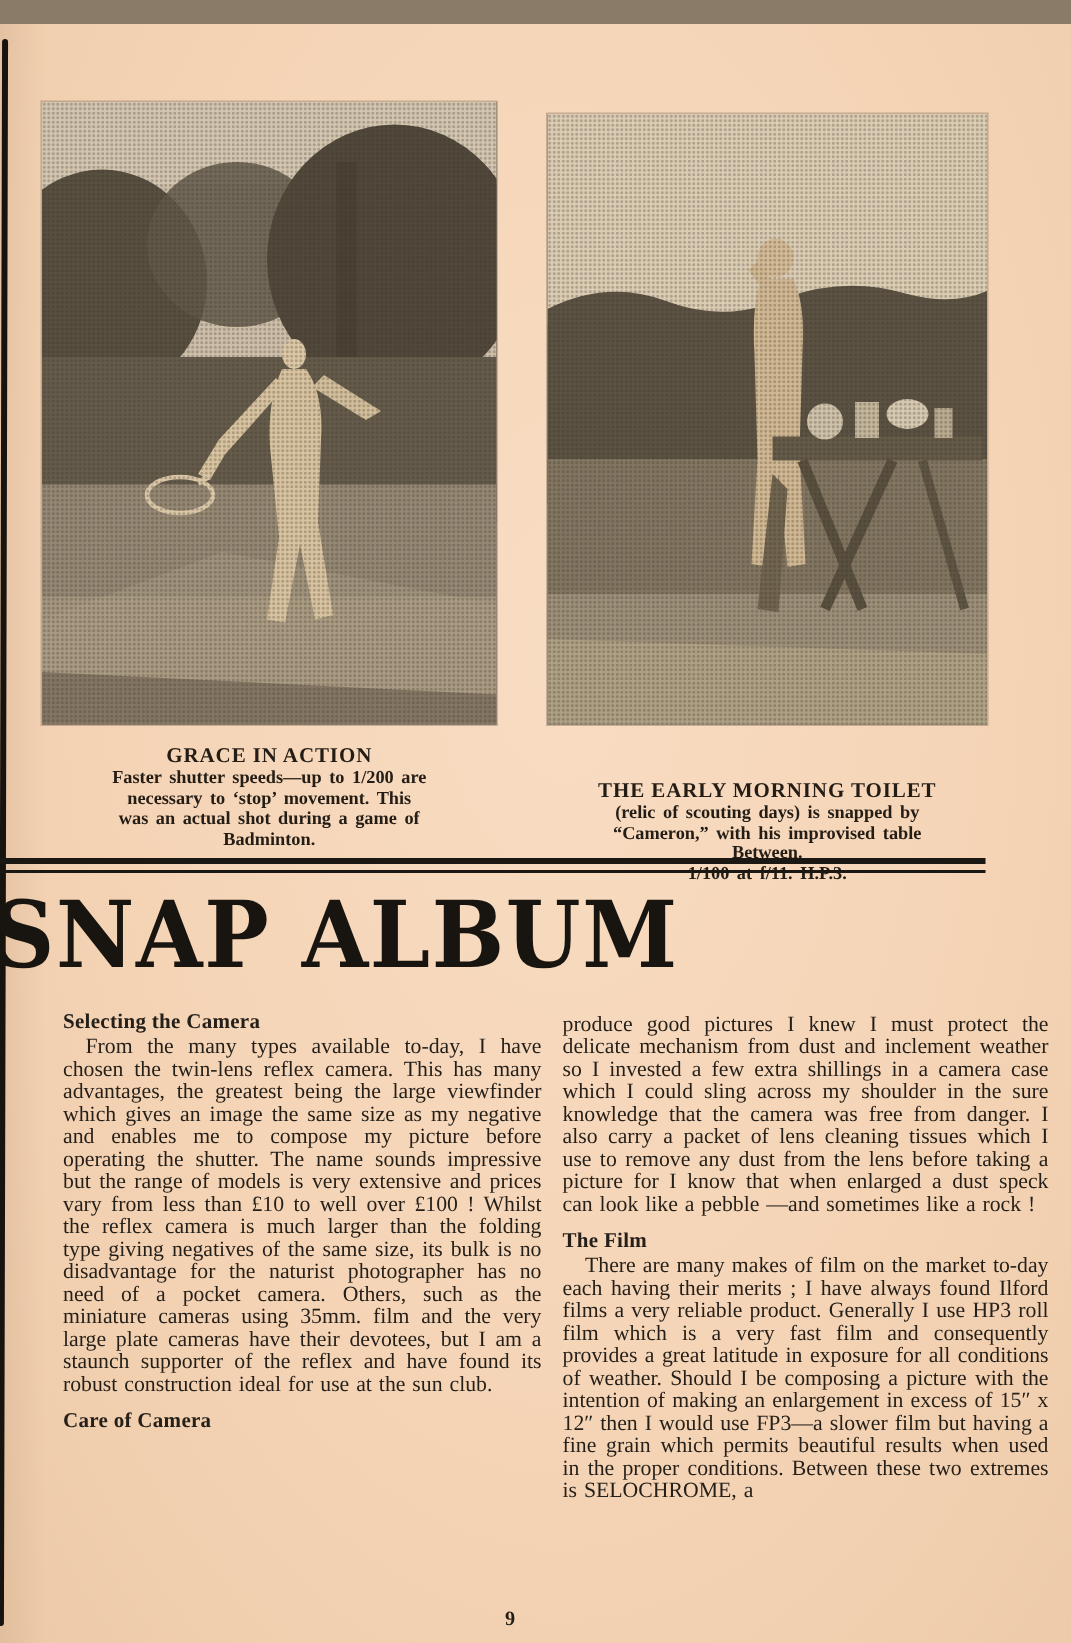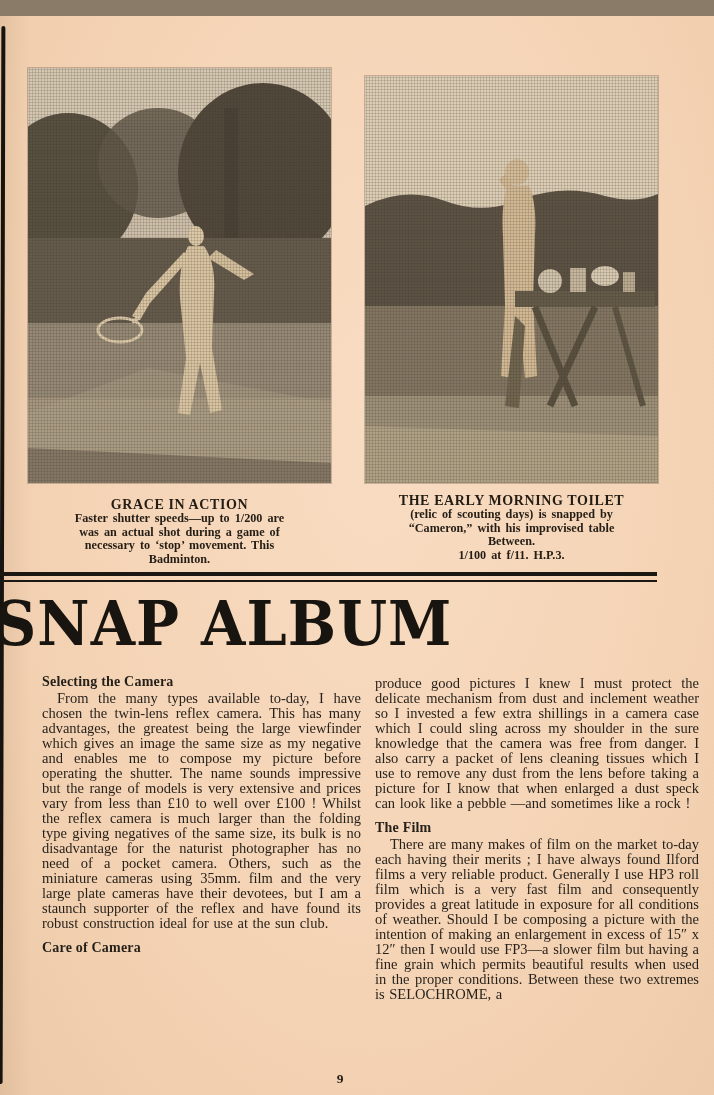--- a/index.html
+++ b/index.html
@@ -38,21 +38,21 @@
   .sepia{
     position:absolute;inset:0;
     background:rgba(243,210,170,0.16);
     pointer-events:none;
   }
   .caption{
     position:absolute;text-align:center;
     font-weight:bold;color:#241d15;
   }
   .caption-left{left:24px;top:481px;width:311px;}
-  .caption-right{left:361px;top:477px;width:301px;}
+  .caption-right{left:361px;top:504px;width:301px;}
   .caption .cap-title{font-size:14px;letter-spacing:0.6px;line-height:15px;}
   .caption .cap-line{font-size:12.2px;line-height:13.6px;word-spacing:2px;}
   .double-rule{
     position:absolute;left:0;top:556px;width:657px;height:4px;
     border-top:4px solid #1b1712;border-bottom:2px solid #1b1712;
   }
   .headline{
     position:absolute;left:-5px;top:574px;
     font-family:"DejaVu Serif", serif;
     font-weight:bold;font-size:55px;line-height:60px;
@@ -131,22 +131,22 @@
       <path d="M150,240 L140,330 L154,332 L160,250 Z" fill="#58503f"></path>
       <path d="M0,350 L293,360 L293,407 L0,407 Z" fill="#a3987f"></path>
     </svg>
     <div class="halftone"></div>
     <div class="sepia"></div>
   </div>
 
   <div class="caption caption-left">
     <div class="cap-title">GRACE IN ACTION</div>
     <div class="cap-line">Faster shutter speeds—up to 1/200 are</div>
+    <div class="cap-line">necessary to ‘stop’ movement.  This</div>
     <div class="cap-line">was an actual shot during a game of</div>
-    <div class="cap-line">necessary to ‘stop’ movement.  This</div>
     <div class="cap-line">Badminton.</div>
   </div>
 
   <div class="caption caption-right">
     <div class="cap-title">THE EARLY MORNING TOILET</div>
     <div class="cap-line">(relic of scouting days) is snapped by</div>
     <div class="cap-line">“Cameron,” with his improvised table</div>
     <div class="cap-line">Between.</div>
     <div class="cap-line">1/100 at f/11.  H.P.3.</div>
   </div>

